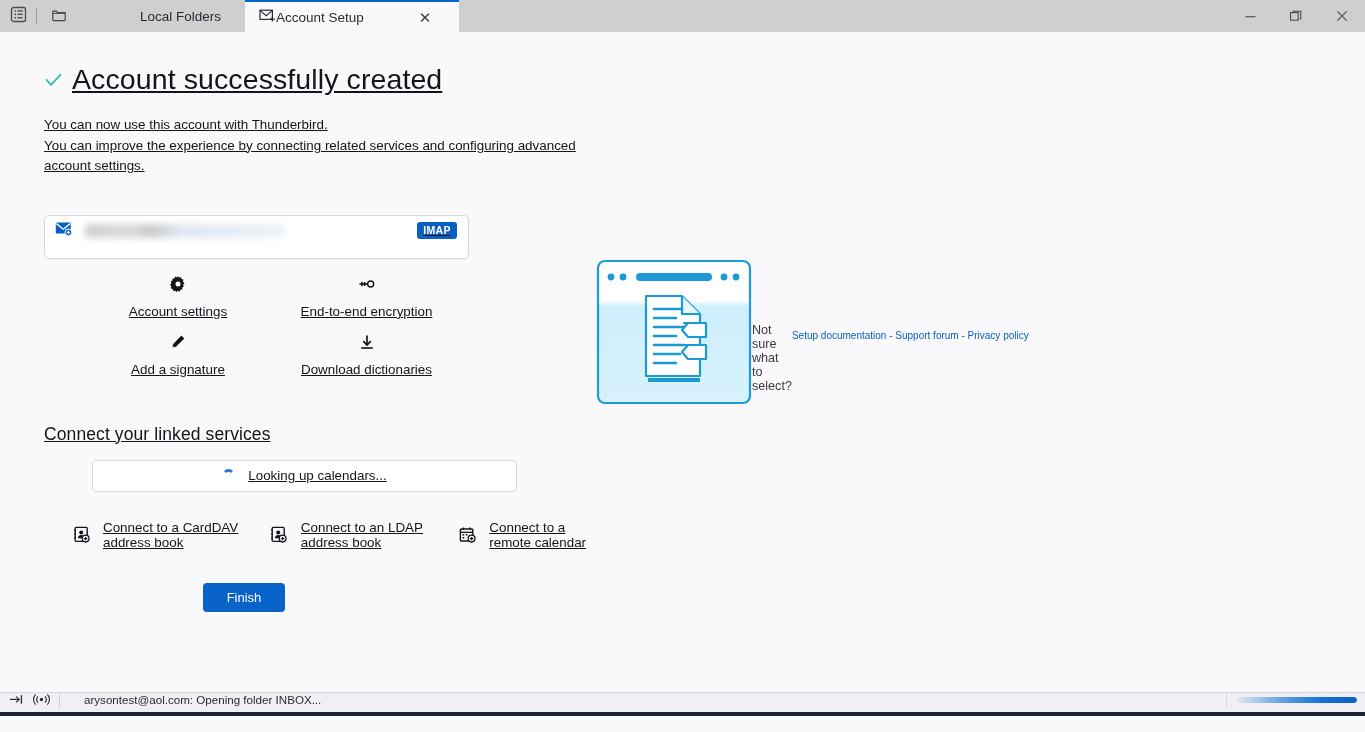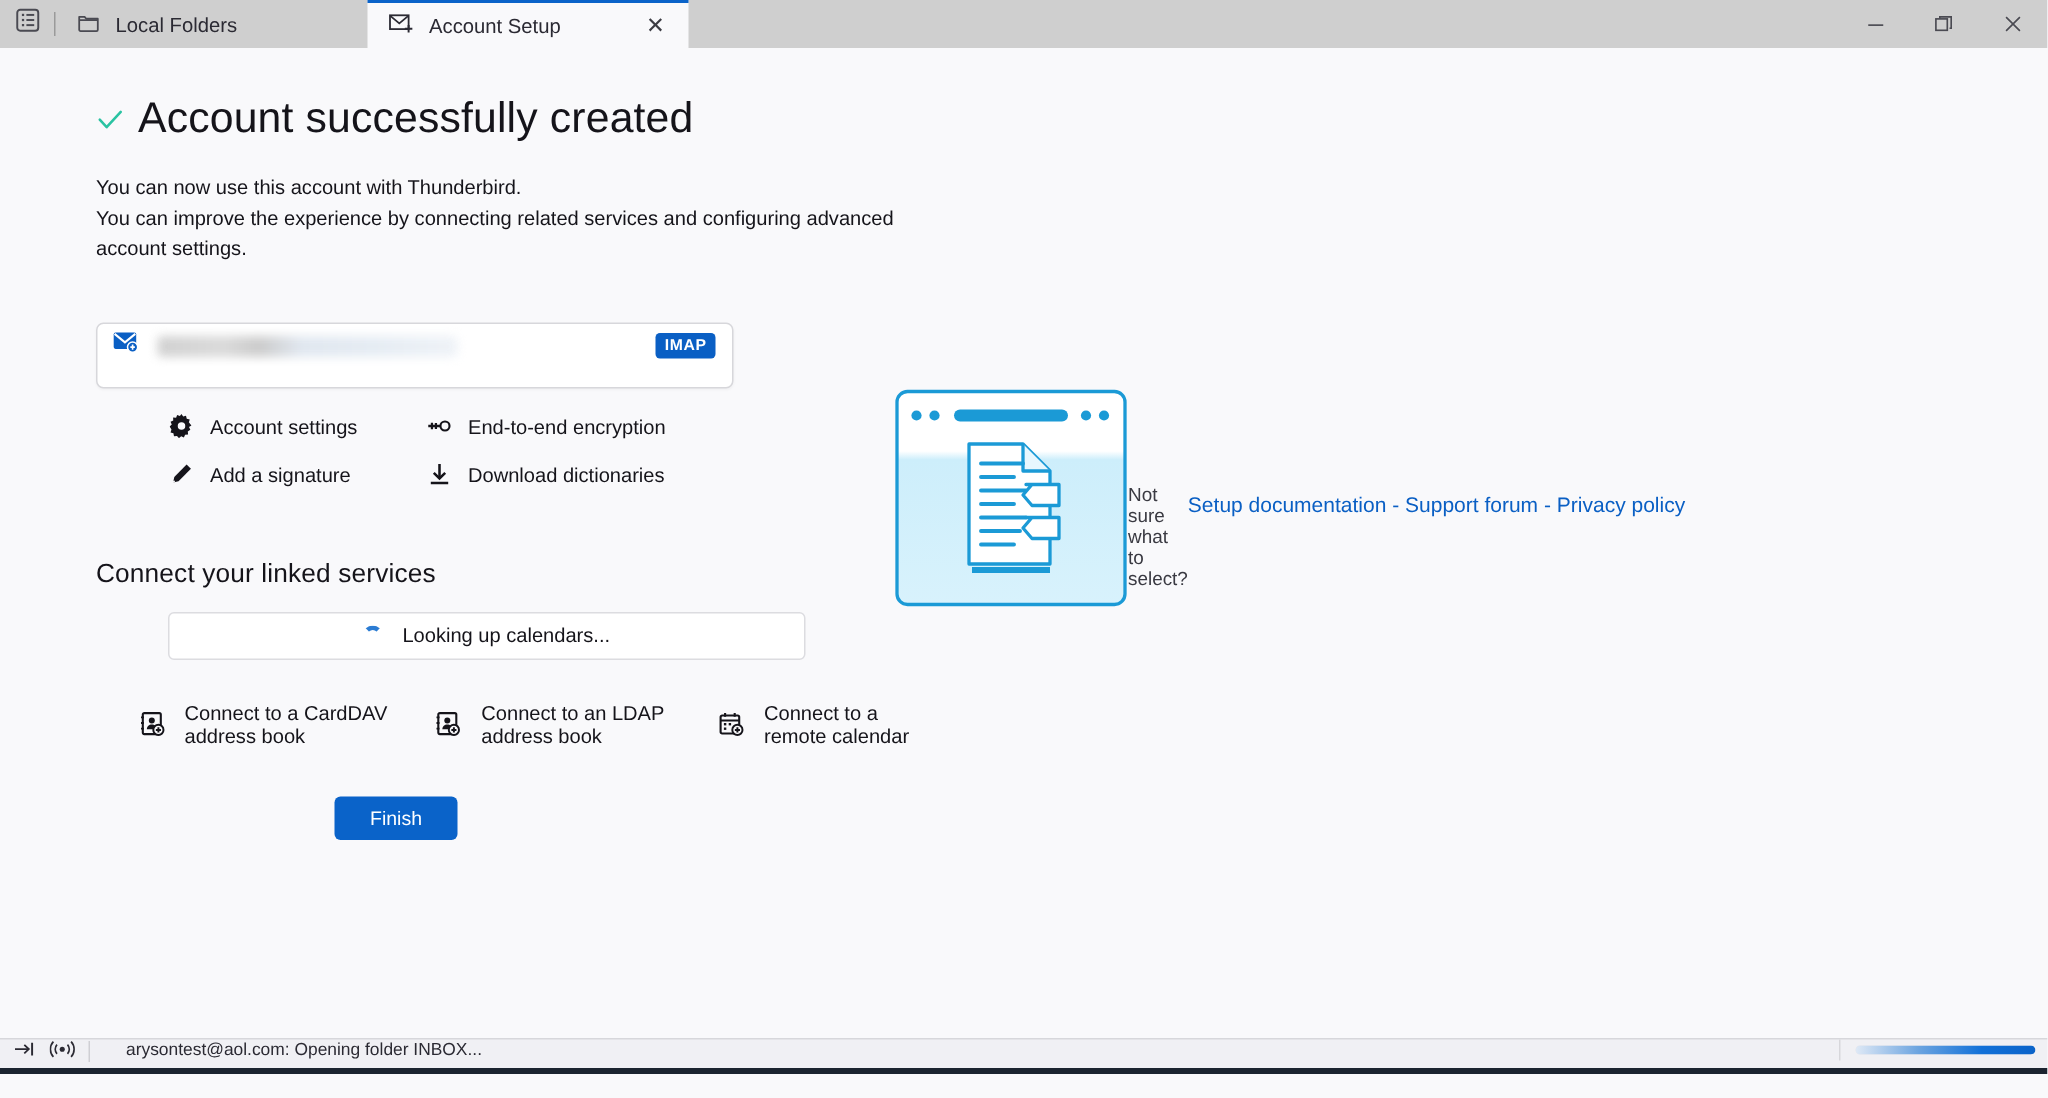--- a/index.html
+++ b/index.html
@@ -22,25 +22,26 @@
     position: relative;
     user-select: none;
   }
   .spaces-btn {
     width: 36px; display: flex; align-items: center; justify-content: center;
     flex: 0 0 36px;
   }
   .vdiv { width: 1px; background: #9a9a9a; margin: 8px 0; flex: 0 0 1px; }
 
   .tab {
-    display: flex; align-items: center; gap: 10px;
-    height: 32px; padding: 0 12px 0 14px;
+    display: flex; align-items: center; 
+    height: 32px; padding: 0 24px 0 14px;
     font-size: 13.5px; color: #2b2a33;
     position: relative;
     min-width: 150px;
+    justify-content: space-between;
   }
   .tab.inactive { width: 208px; }
   .tab.active {
     background: #f9f9fb;
     width: 214px;
     border-top: 2px solid #0a63c9;
     padding-left: 14px;
   }
   .tab .tab-label { white-space: nowrap; overflow: hidden; }
   .tab-close {
@@ -50,21 +51,21 @@
     border-radius: 3px;
   }
   .tabfill { flex: 1 1 auto; }
 
   .wincontrols { display: flex; align-items: stretch; flex: 0 0 138px; }
   .wc { width: 46px; display: flex; align-items: center; justify-content: center; color: #4a4a52; }
 
   
   .content { position: relative; height: 680px; background: #f9f9fb; }
 
-  .left-col { position: absolute; left: 64px; top: 30px; width: 560px; }
+  .left-col { position: absolute; left: 44px; top: 30px; width: 560px; text-decoration: underline; }
 
   h1.title {
     margin: 0; font-weight: 400; font-size: 28.5px; line-height: 1.2;
     color: #15141a; display: flex; align-items: center; gap: 9px;
     letter-spacing: 0.1px;
   }
   .check { color: #2ac3a2; font-size: 21px; line-height: 1; }
   .check svg { display: block; }
 
   p.sub { margin: 0; font-size: 13.4px; line-height: 20.5px; color: #15141a; }
@@ -99,21 +100,21 @@
   .actions {
     margin-top: 17px;
     display: grid;
     grid-template-columns: 172px auto;
     row-gap: 15px;
     width: 425px;
     padding-left: 48px;
   }
   .alink {
     display: flex; align-items: center; gap: 11px;
-    font-size: 13.4px; color: #15141a;
+    font-size: 13.4px; color: #15141a; flex-direction: column;
   }
   .alink .ico { width: 17px; height: 17px; display: flex; align-items: center; justify-content: center; flex: 0 0 17px; }
   .alink .ico svg { display: block; }
 
   
   h2.section {
     margin: 47px 0 0 0;
     font-size: 17.5px; font-weight: 400; color: #15141a;
     letter-spacing: .1px;
   }
@@ -151,21 +152,21 @@
   }
 
   
   .right-col {
     position: absolute; left: 596px; top: 225px; width: 290px;
     display: flex; flex-direction: row; align-items: center;
   }
   .illus { width: 156px; height: 150px; }
   .illus svg { display: block; }
   .notsure { margin-top: 52px; font-size: 12.6px; color: #3a3a42; }
-  .helplinks { margin-top: 7px; font-size: 14px; color: #0a5fc4; white-space: nowrap; text-align: right; }
+  .helplinks { margin-top: 7px; font-size: 10px; color: #0a5fc4; white-space: nowrap; text-align: right; }
   .helplinks a { color: #0a5fc4; text-decoration: none; }
   .helplinks .sep { color: #0a5fc4; }
 
   
   .statusbar {
     position: absolute; left: 0; bottom: 0;
     width: 100%; height: 20px;
     background: #f0f0f4;
     border-top: 1px solid #d7d7db;
     display: flex; align-items: flex-start;

